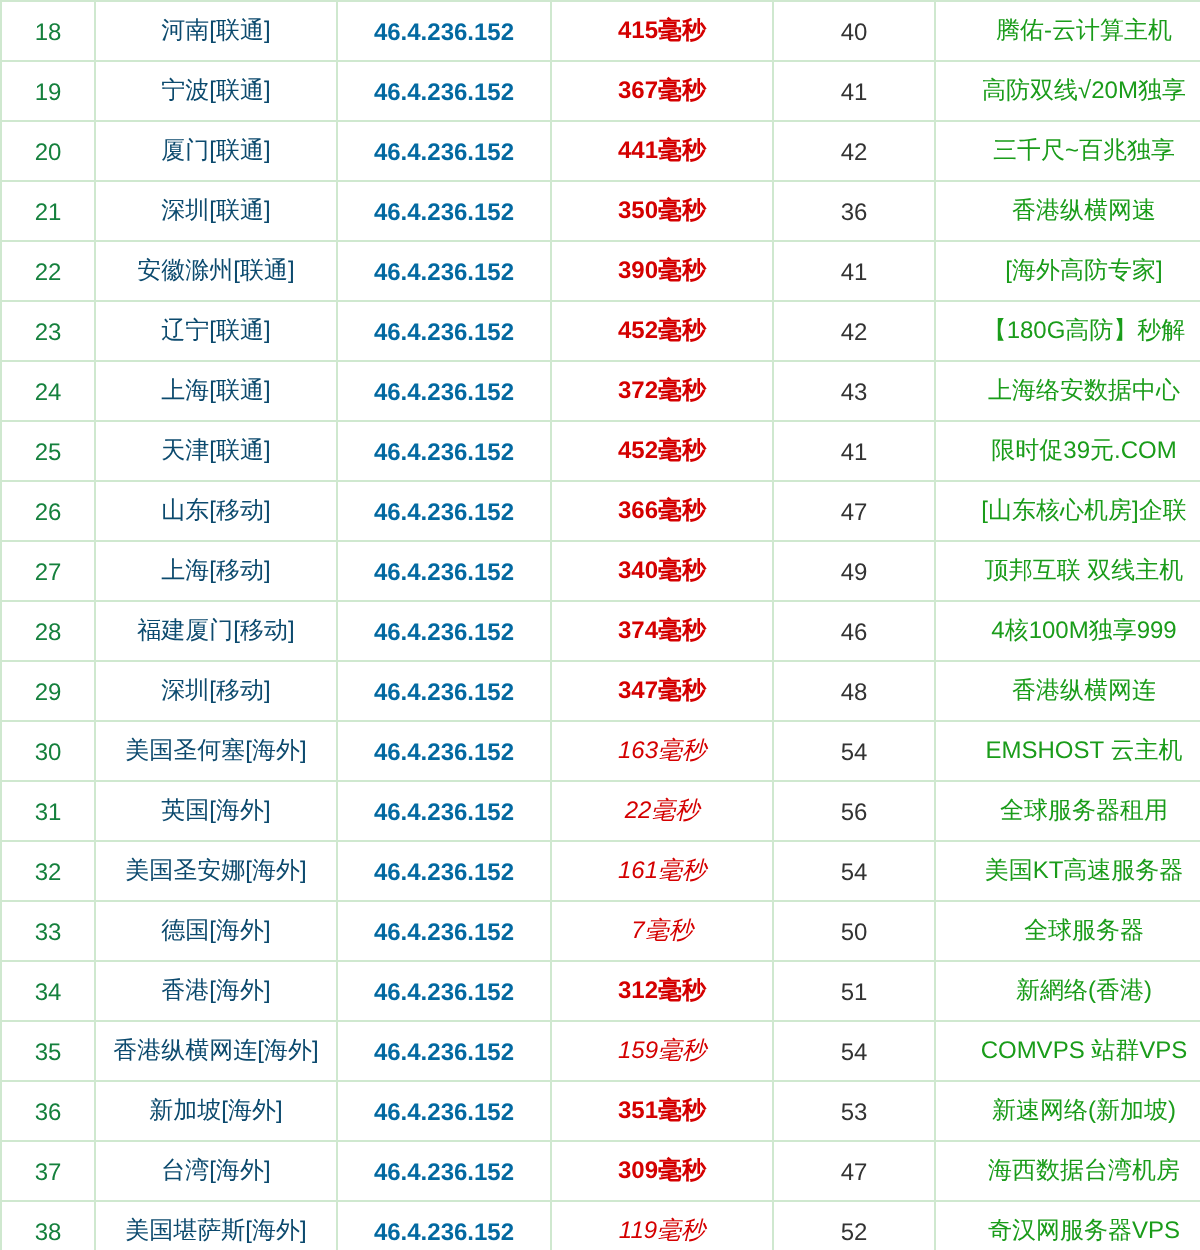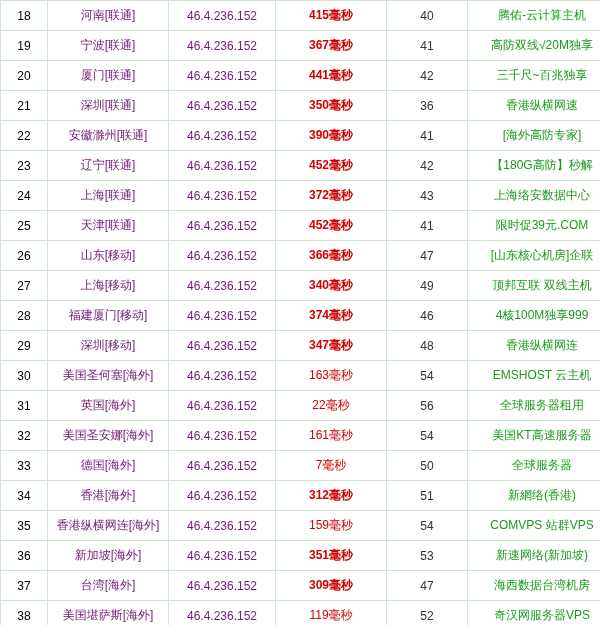--- a/index.html
+++ b/index.html
@@ -22,28 +22,28 @@
   }
   table.ping-table td {
     border: 1px solid #cfe8cf;
     height: 27px;
     text-align: center;
     vertical-align: middle;
     font-size: 12px;
     white-space: nowrap;
     overflow: hidden;
   }
-  .c-id    { width: 44px;  color: #000000; }
-  .c-node  { width: 118px; color: #701a75; }
-  .c-ip    { width: 104px; color: #701a75; font-weight: normal; }
+  .c-id    { width: 44px;  color: #15803d; }
+  .c-node  { width: 118px; color: #0c4a6e; }
+  .c-ip    { width: 104px; color: #0369a1; font-weight: bold; }
   .c-time  { width: 108px; color: #d40000; margin-top: 41px; }
   .c-ttl   { width: 78px;  color: #333; margin-top: 36px; }
   .c-ad    { width: 146px; color: #1a9c1a; }
   .bold    { font-weight: bold; }
-  .plain   { font-weight: normal; color: #d40000; }
+  .plain   { font-weight: normal; color: #d40000; font-style: italic; }
 </style>
 </head>
 <body>
 
 <table class="ping-table">
   <tbody>
       <tr>
         <td class="c-id">18</td>
         <td class="c-node">河南[联通]</td>
         <td class="c-ip">46.4.236.152</td>

